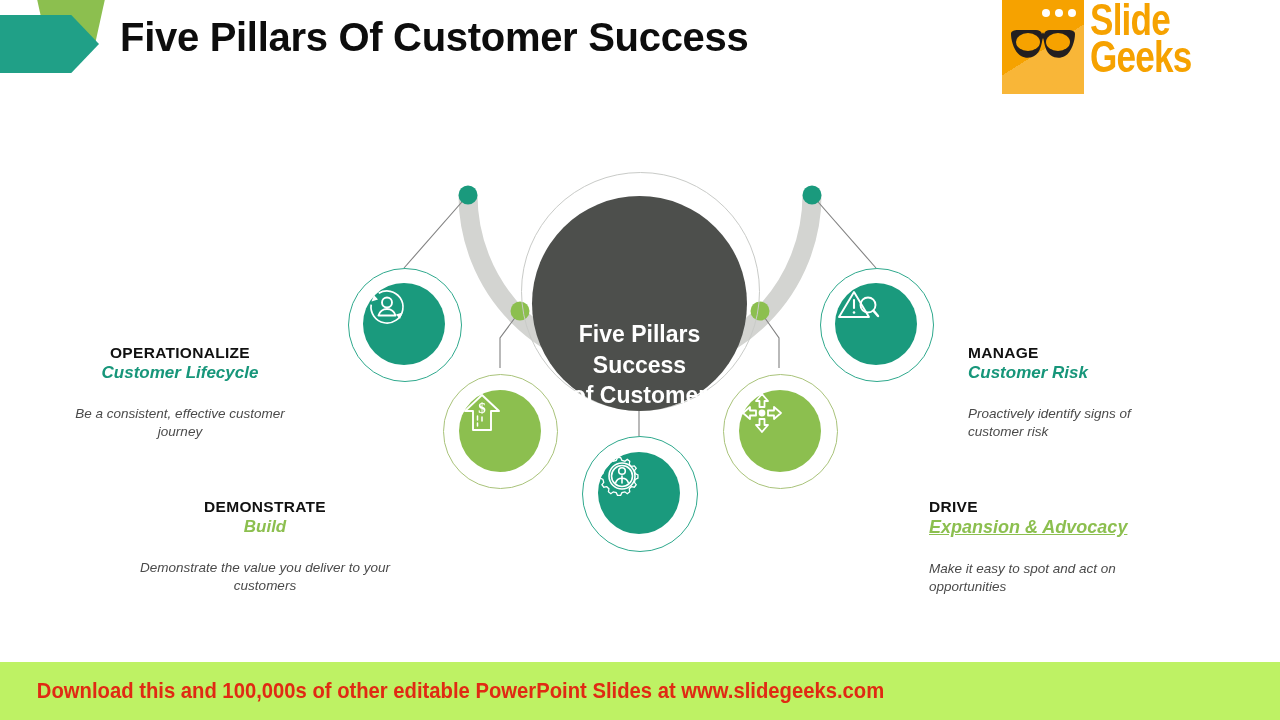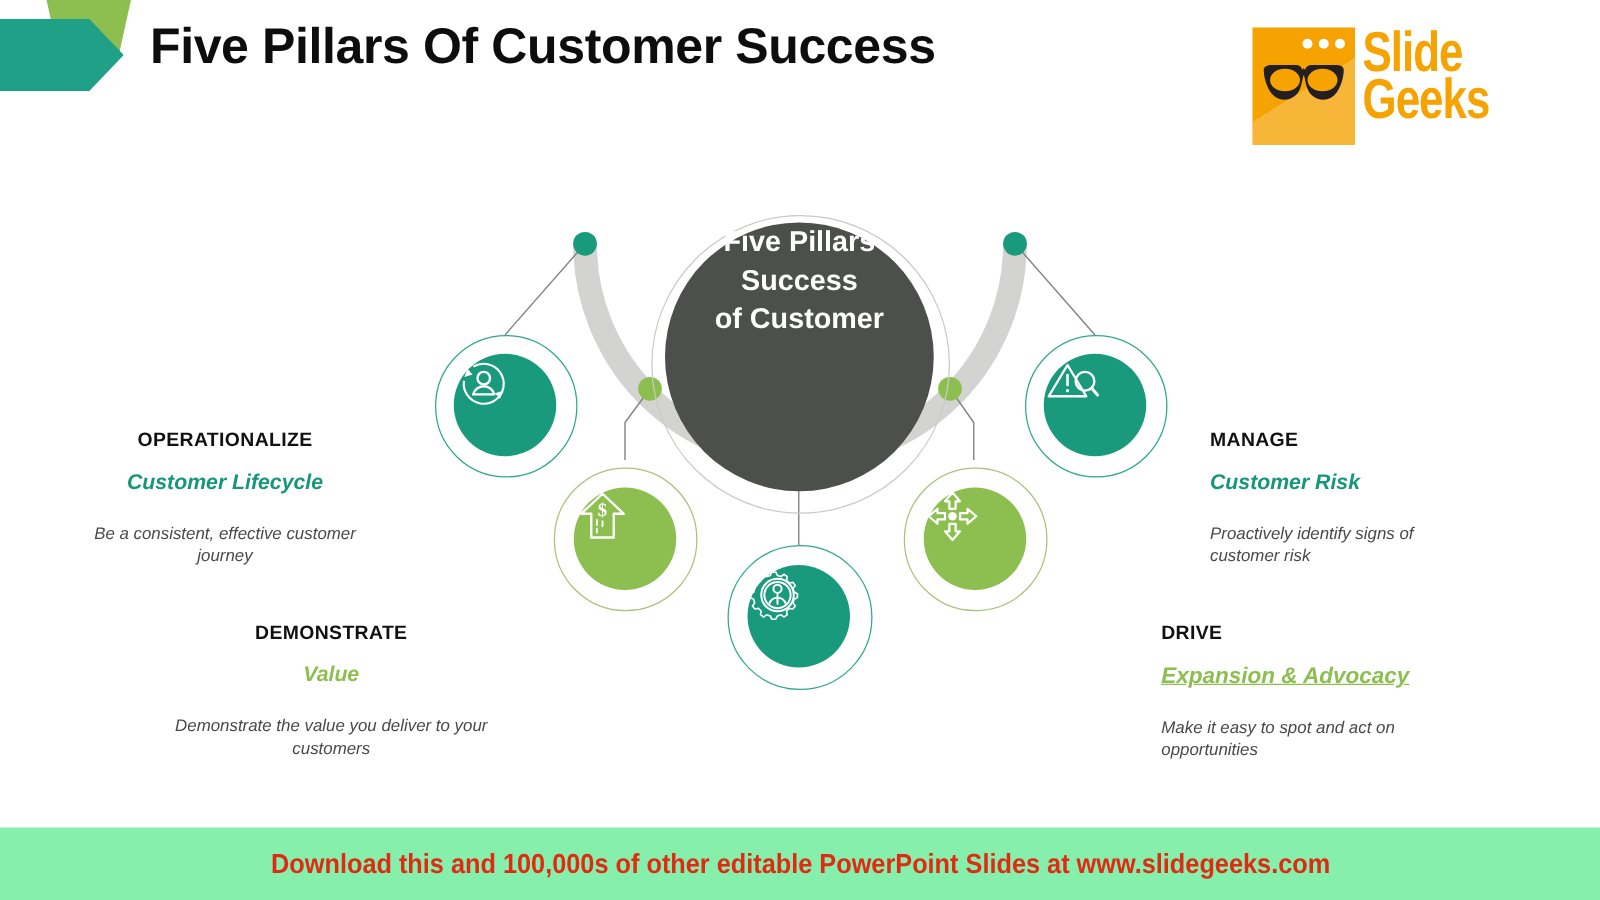--- a/index.html
+++ b/index.html
@@ -21,21 +21,21 @@
     background:#20A087;
     clip-path:polygon(0% 0%,72% 0%,100% 50%,72% 100%,0% 100%);
   }
   .slide-title{
     position:absolute;left:120px;top:15px;
     font-size:40px;font-weight:bold;color:#0d0d0d;
     letter-spacing:-0.3px;white-space:nowrap;
   }
 
   
-  .logo{position:absolute;right:108px;top:22px;width:170px;height:98px;}
+  .logo{position:absolute;right:108px;top:0;width:170px;height:98px;}
   .logo-mark{
     position:absolute;left:0;top:0;width:82px;height:94px;background:#F6A200;
   }
   .logo-shine{
     position:absolute;left:0;top:0;width:82px;height:94px;
     background:linear-gradient(148deg,rgba(255,255,255,0) 52%,rgba(255,255,255,.22) 52%);
   }
   .logo-dots{position:absolute;left:40px;top:9px;display:flex;gap:5px;}
   .logo-dots i{width:8px;height:8px;border-radius:50%;background:#fff;display:block;}
   .logo-glasses{position:absolute;left:6px;top:28px;}
@@ -46,55 +46,55 @@
     transform:scaleX(.78);transform-origin:left top;
   }
   .logo-text span{display:block;}
 
   
   .diagram{position:absolute;left:0;top:86px;width:1280px;height:560px;}
   .diagram svg{position:absolute;left:0;top:0;}
 
   
   .hub{
-    position:absolute;left:532px;top:92px;width:215px;height:215px;
+    position:absolute;left:532px;top:110px;width:215px;height:215px;
     border-radius:50%;background:#4D4F4C;
-    display:flex;align-items:flex-start;justify-content:center;
+    display:flex;align-items:flex-end;justify-content:center;
   }
   .hub-text{
     color:#fff;font-size:23px;font-weight:bold;line-height:1.33;text-align:center;
   }
   .hub-ring{
     position:absolute;left:521px;top:86px;width:237px;height:237px;
     border-radius:50%;border:1.3px solid #c9cbc8;
   }
 
   
   .node{position:absolute;border-radius:50%;display:flex;align-items:center;justify-content:center;}
   .node-ring{position:absolute;border-radius:50%;}
   .node-teal{background:#1A9A7D;}
   .node-green{background:#8CBF4F;}
   .ring-teal{border:1.2px solid #2fa98d;}
   .ring-green{border:1.2px solid #a9c37a;}
 
   
   .lbl{position:absolute;}
   .lbl .kicker{font-size:15.5px;font-weight:bold;color:#111;letter-spacing:.3px;}
-  .lbl .headline{font-size:17px;font-weight:bold;font-style:italic;margin-top:14px;}
+  .lbl .headline{font-size:17px;font-weight:bold;font-style:italic;margin-top:1px;}
   .lbl .desc{font-size:13.5px;font-style:italic;color:#4a4a4a;line-height:1.35;margin-top:22px;}
   .teal-t{color:#17967A;}
   .green-t{color:#8CBF4F;}
   .ta-r{text-align:center;}
   .ta-l{text-align:left;}
   .ta-c{text-align:center;}
 
   
   .banner{
-    position:absolute;left:0;bottom:0;width:1280px;height:58px;background:#86efac;
-    display:flex;align-items:center;justify-content:center;
+    position:absolute;left:0;bottom:0;width:1280px;height:58px;background:#bef264;
+    display:flex;align-items:center;justify-content:flex-start;
   }
   .banner span{
     color:#E02A13;font-size:22px;font-weight:bold;
     transform:scaleX(.92);transform-origin:center;white-space:nowrap;
   }
 </style>
 </head>
 <body>
 
 <div class="slide">
@@ -176,21 +176,21 @@
     <div class="node-ring ring-green" style="left:443px;top:288px;width:113px;height:113px;"></div>
     <div class="node node-green" style="left:459px;top:304px;width:82px;height:82px;">
       <svg width="46" height="46" viewBox="0 0 46 46">
         <path d="M23 5 L40 21 L32 21 L32 40 L14 40 L14 21 L6 21 Z" fill="none" stroke="#fff" stroke-width="1.9" stroke-linejoin="round"></path>
         <text x="23" y="23" font-family="Liberation Serif, serif" font-size="15" font-weight="bold" fill="#fff" text-anchor="middle">$</text>
         <path d="M18.5 26 v4 M23 27 v4 M18.5 33 v3" stroke="#fff" stroke-width="1.5" stroke-linecap="round"></path>
       </svg>
     </div>
     <div class="lbl ta-r" style="left:140px;top:412px;width:250px;">
       <div class="kicker">DEMONSTRATE</div>
-      <div class="headline green-t">Value</div>
+      <div class="headline green-t">Build</div>
       <div class="desc">Demonstrate the value you deliver to your customers</div>
     </div>
 
     <div class="node-ring ring-teal" style="left:582px;top:350px;width:114px;height:114px;"></div>
     <div class="node node-teal" style="left:598px;top:366px;width:82px;height:82px;">
       <svg width="48" height="48" viewBox="0 0 48 48">
         <g fill="none" stroke="#fff" stroke-width="1.6">
           <path d="M24 5 l3.6 1 2.9-2.2 3 2.3 -.6 3.6 2.6 2.6 3.6-.6 2.3 3 -2.2 2.9 1 3.6 3.3 1.6 0 3.8 -3.3 1.6 -1 3.6 2.2 2.9 -2.3 3 -3.6-.6 -2.6 2.6 .6 3.6 -3 2.3 -2.9-2.2 -3.6 1 -1.6 3.3 -3.8 0 -1.6-3.3 -3.6-1 -2.9 2.2 -3-2.3 .6-3.6 -2.6-2.6 -3.6 .6 -2.3-3 2.2-2.9 -1-3.6 -3.3-1.6 0-3.8 3.3-1.6 1-3.6 -2.2-2.9 2.3-3 3.6 .6 2.6-2.6 -.6-3.6 3-2.3 2.9 2.2 3.6-1 1.6-3.3 3.8 0 z" transform="scale(.82) translate(5.2,5.2)"></path>
           <circle cx="24" cy="24" r="13"></circle>
           <circle cx="24" cy="24" r="10.5"></circle>

